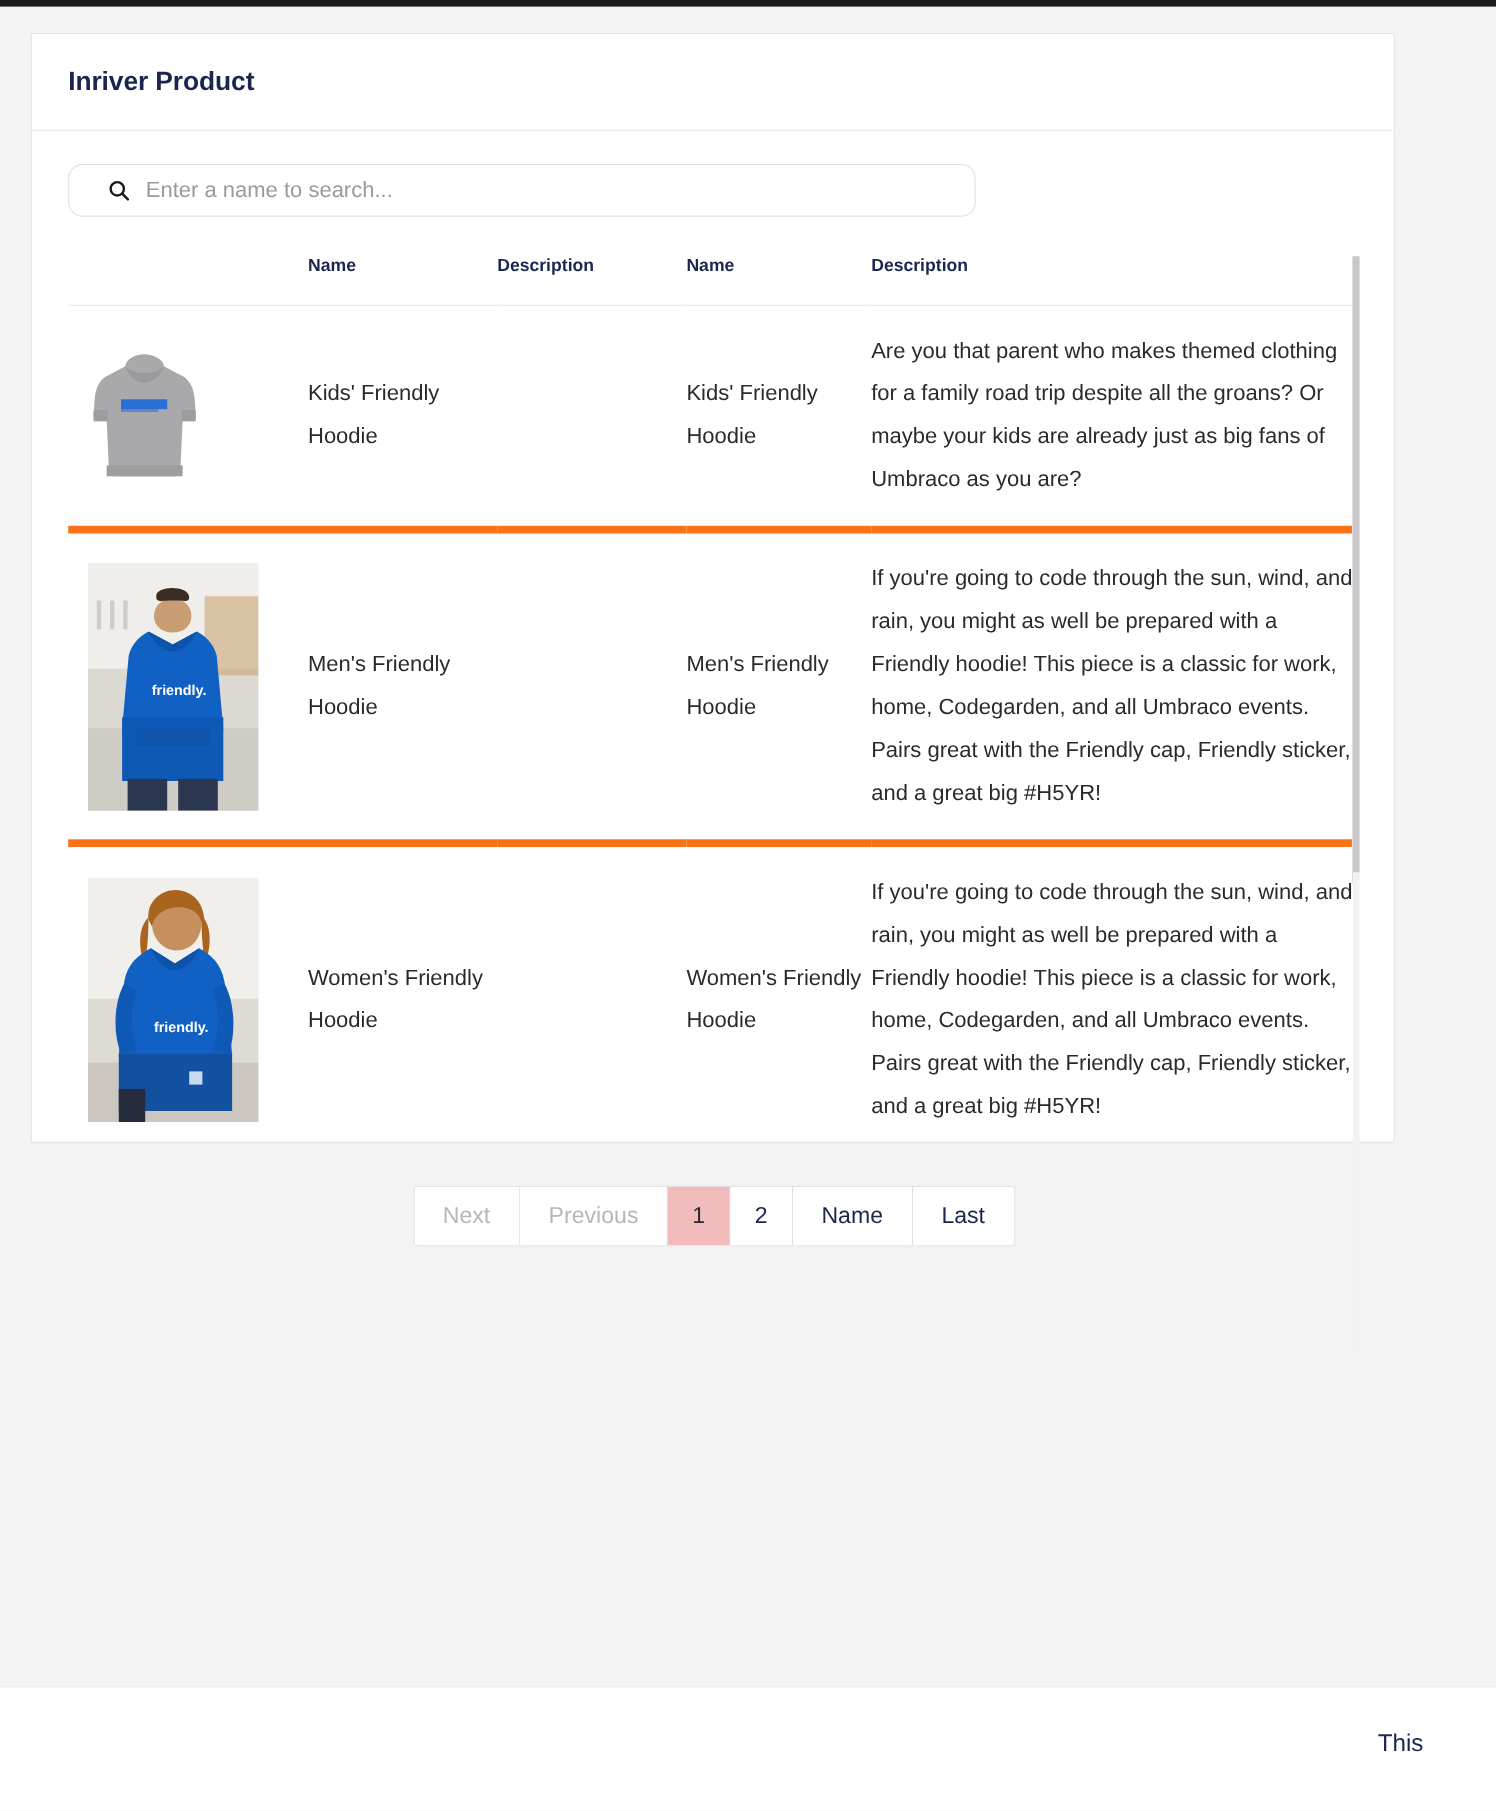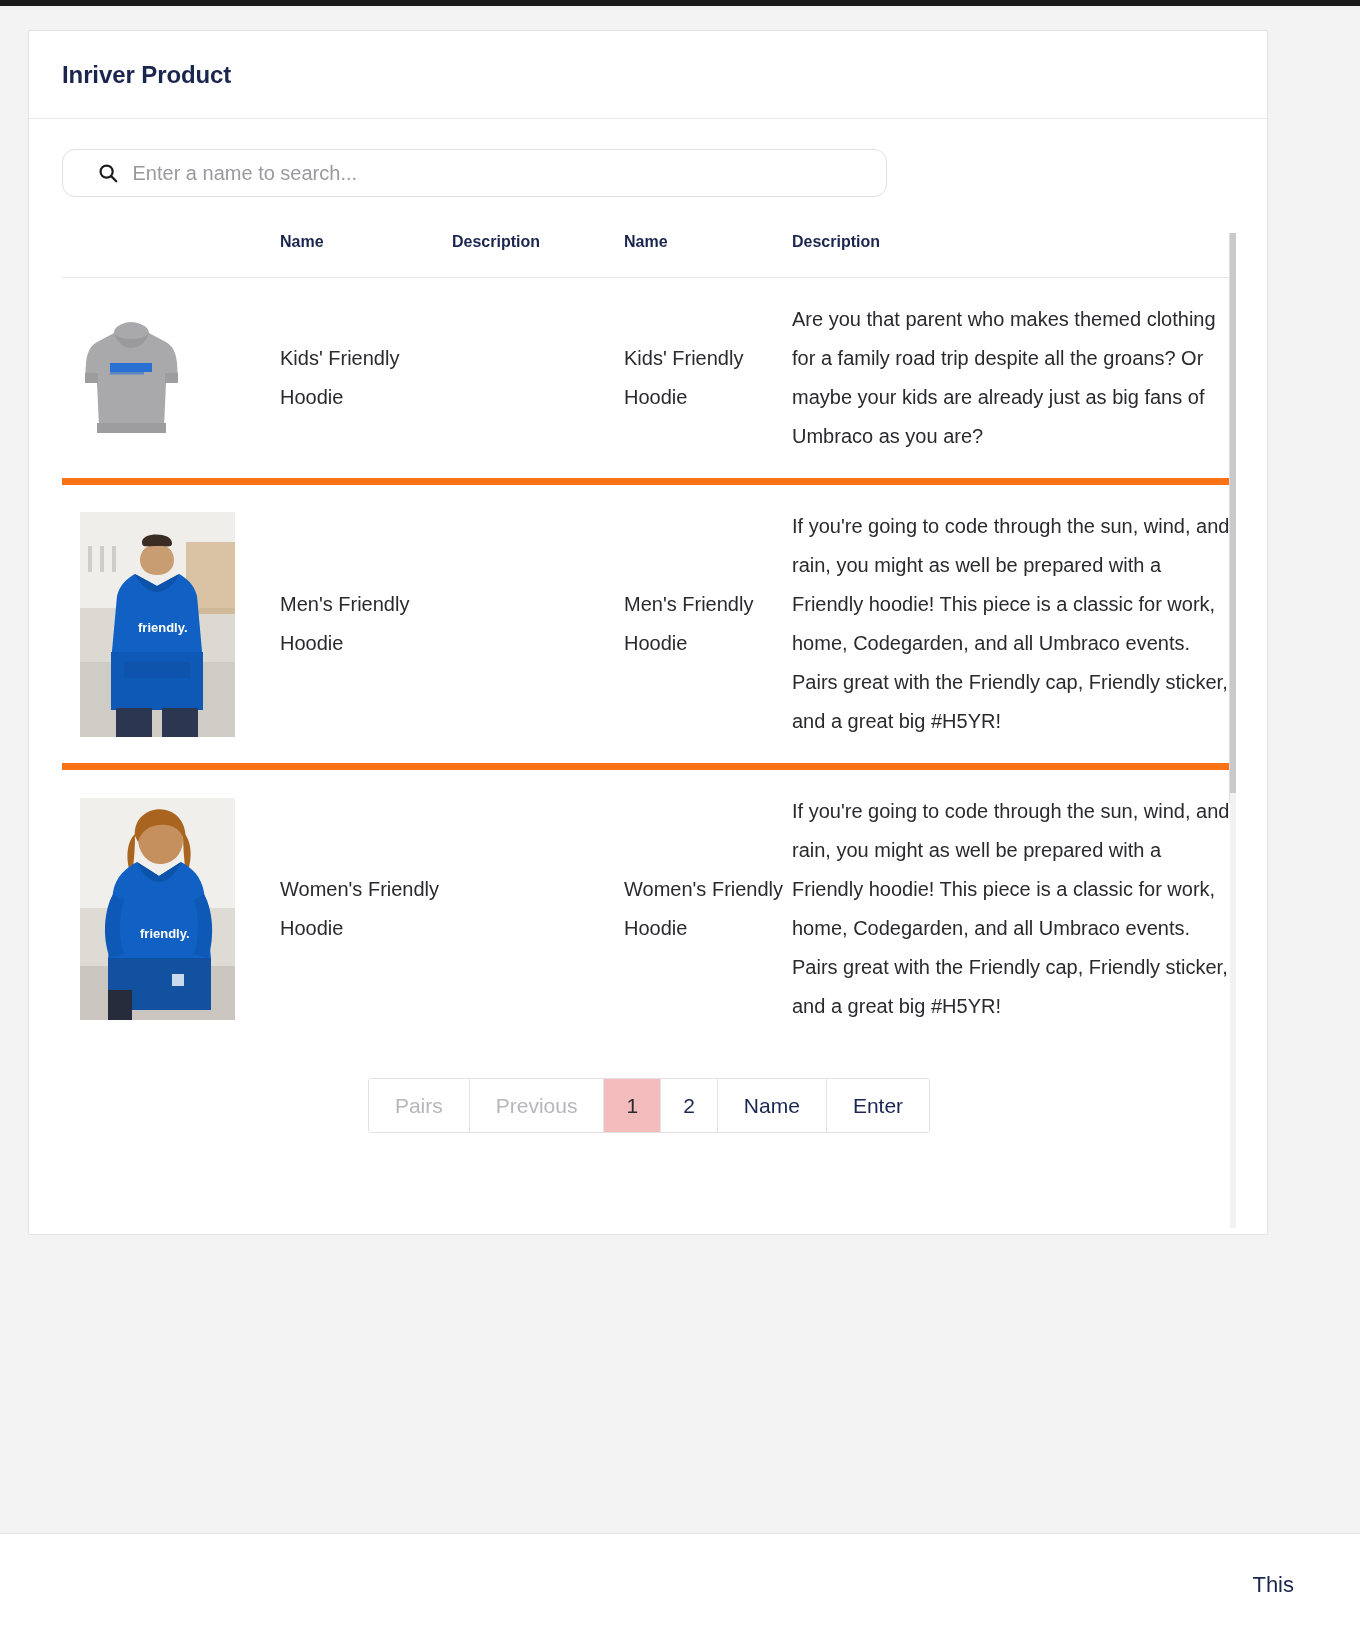--- a/index.html
+++ b/index.html
@@ -25,21 +25,21 @@
     height: 6px;
     background: #1b1b1b;
   }
 
   
   .panel {
     position: absolute;
     left: 28px;
     top: 30px;
     width: 1240px;
-    height: 1205px;
+    height: 1009px;
     background: #ffffff;
     border: 1px solid #e3e3e6;
     border-radius: 2px;
   }
 
   .panel-header {
     height: 88px;
     border-bottom: 1px solid #e9e9ec;
     display: flex;
     align-items: center;
@@ -337,26 +337,26 @@
             <td class="cell-desc"></td>
             <td class="cell-name">Women's Friendly Hoodie</td>
             <td class="cell-desc">If you're going to code through the sun, wind, and rain, you might as well be prepared with a Friendly hoodie! This piece is a classic for work, home, Codegarden, and all Umbraco events. Pairs great with the Friendly cap, Friendly sticker, and a great big #H5YR!</td>
           </tr>
 
         </tbody>
       </table>
 
       <div class="pager-wrap">
         <div class="pager">
-          <button class="pager-btn disabled">Pairs</button>
+          <button class="pager-btn disabled">Next</button>
           <button class="pager-btn disabled">Previous</button>
           <button class="pager-btn active num">1</button>
           <button class="pager-btn num">2</button>
           <button class="pager-btn">Name</button>
-          <button class="pager-btn">Enter</button>
+          <button class="pager-btn">Last</button>
         </div>
       </div>
 
     </div>
   </div>
 </div>
 
 <div class="footer">
   <button class="close-btn">This</button>
 </div>

